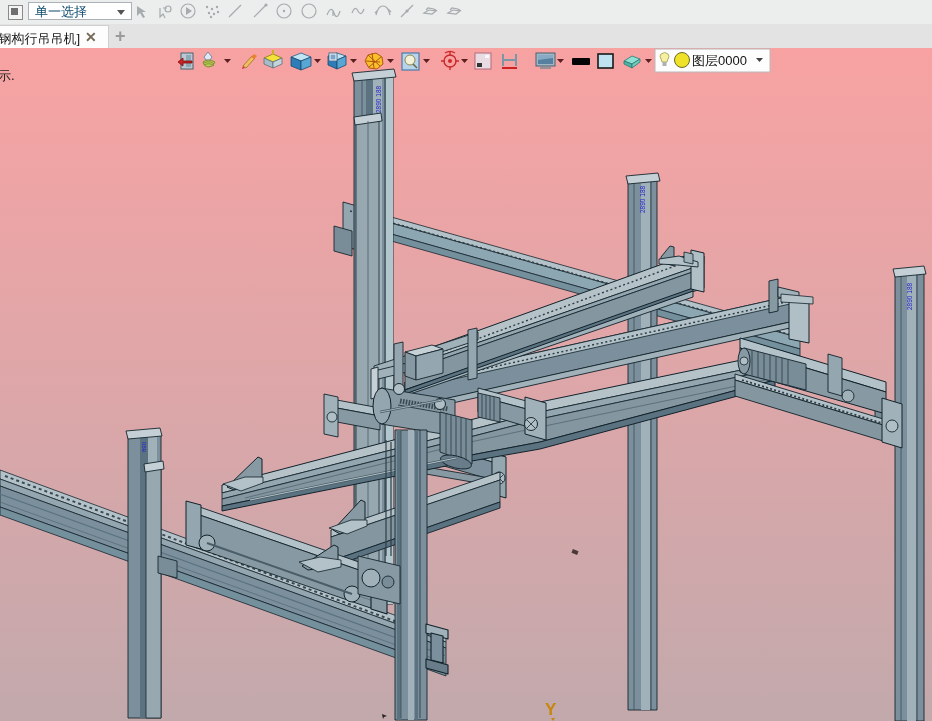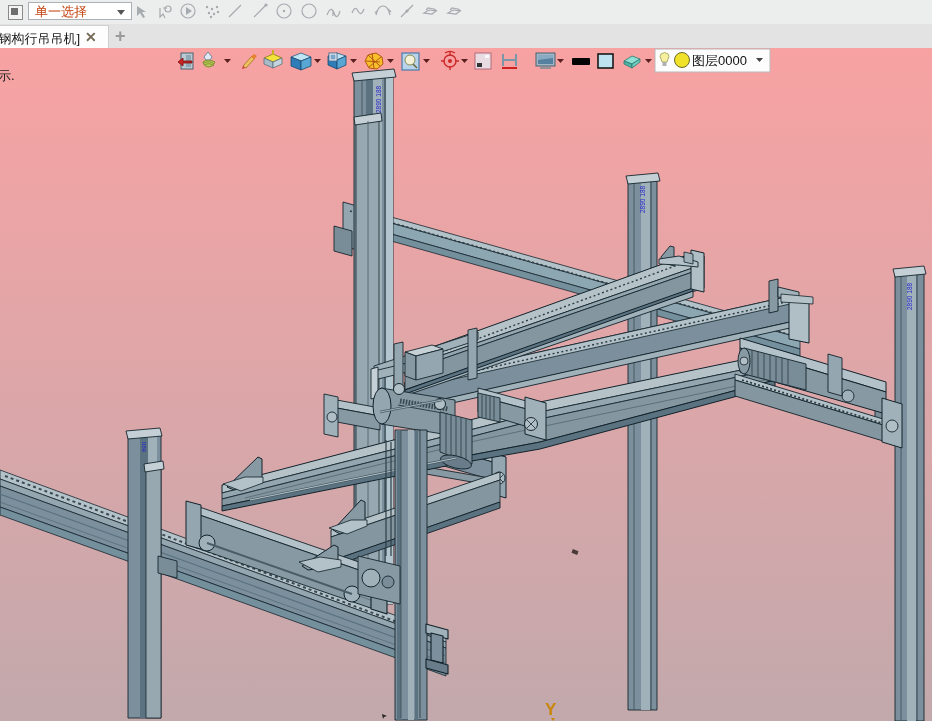--- a/index.html
+++ b/index.html
@@ -1,20 +1,20 @@
 <!DOCTYPE html>
 <html><head>
 <meta charset="utf-8">
 <style>
   html,body{margin:0;padding:0;}
   body{width:932px;height:721px;overflow:hidden;font-family:"Liberation Sans",sans-serif;position:relative;background:#fff;}
   #topbar{position:absolute;left:0;top:0;width:932px;height:24px;background:#eceded;border-bottom:1px solid #d9dbdc;}
   #selbox{position:absolute;left:8px;top:5px;width:13px;height:13px;border:1px solid #8a8a8a;background:#f4f4f4;}
   #selbox .inner{position:absolute;left:2px;top:2px;width:7px;height:7px;background:#6f6f6f;}
-  #combo1{position:absolute;left:28px;top:2px;width:104px;height:18px;background:#fff;border:1px solid #aab2b8;font-size:13px;color:#c2410c;line-height:18px;padding-left:6px;box-sizing:border-box;}
+  #combo1{position:absolute;left:28px;top:2px;width:104px;height:18px;background:#fff;border:1px solid #aab2b8;font-size:13px;color:#0c4a6e;line-height:18px;padding-left:6px;box-sizing:border-box;}
   #combo1 .arr{position:absolute;right:6px;top:7px;width:0;height:0;border-left:4px solid transparent;border-right:4px solid transparent;border-top:5px solid #555;}
   #tabbar{position:absolute;left:0;top:24px;width:932px;height:24px;background:#e4e3e3;}
   #tab1{position:absolute;left:0;top:1px;width:108px;height:23px;background:#fdfdfd;border-right:1px solid #cfcfcf;border-top:1px solid #cfcfcf;}
   #tab1 .txt{position:absolute;left:-5px;top:4px;font-size:13px;color:#1a1a1a;white-space:nowrap;}
   #tab1 .x{position:absolute;left:85px;top:3px;font-size:14px;color:#756a56;font-weight:bold;}
   #plus{position:absolute;left:115px;top:2px;font-size:18px;color:#9a9a9a;font-weight:bold;}
   #viewport{position:absolute;left:0;top:48px;width:932px;height:673px;}
 </style>
 </head>
 <body>

